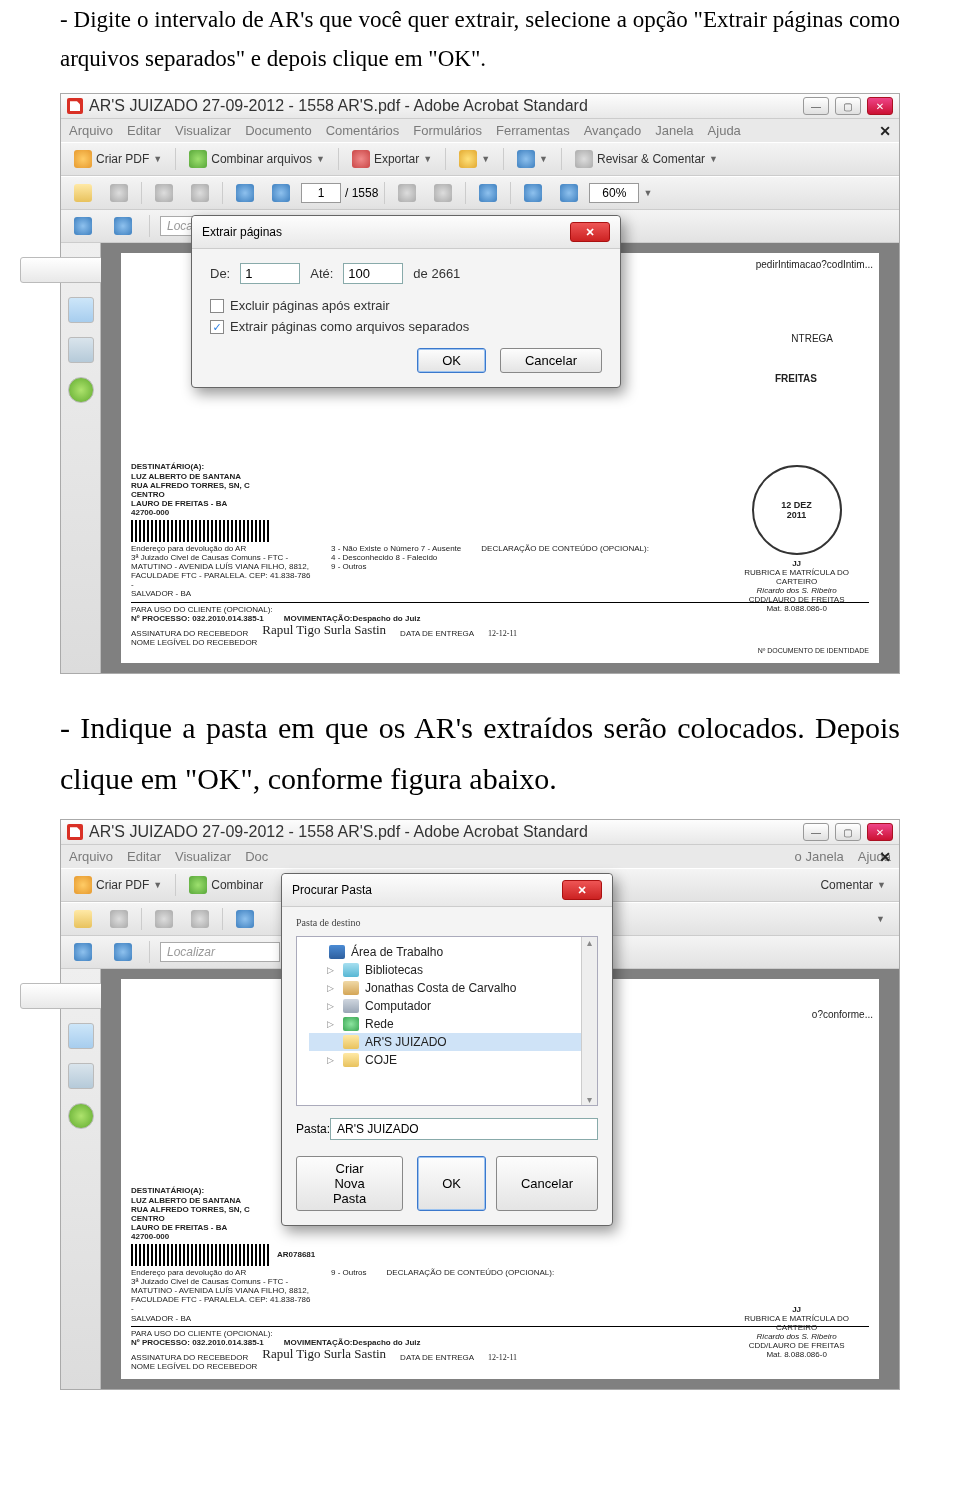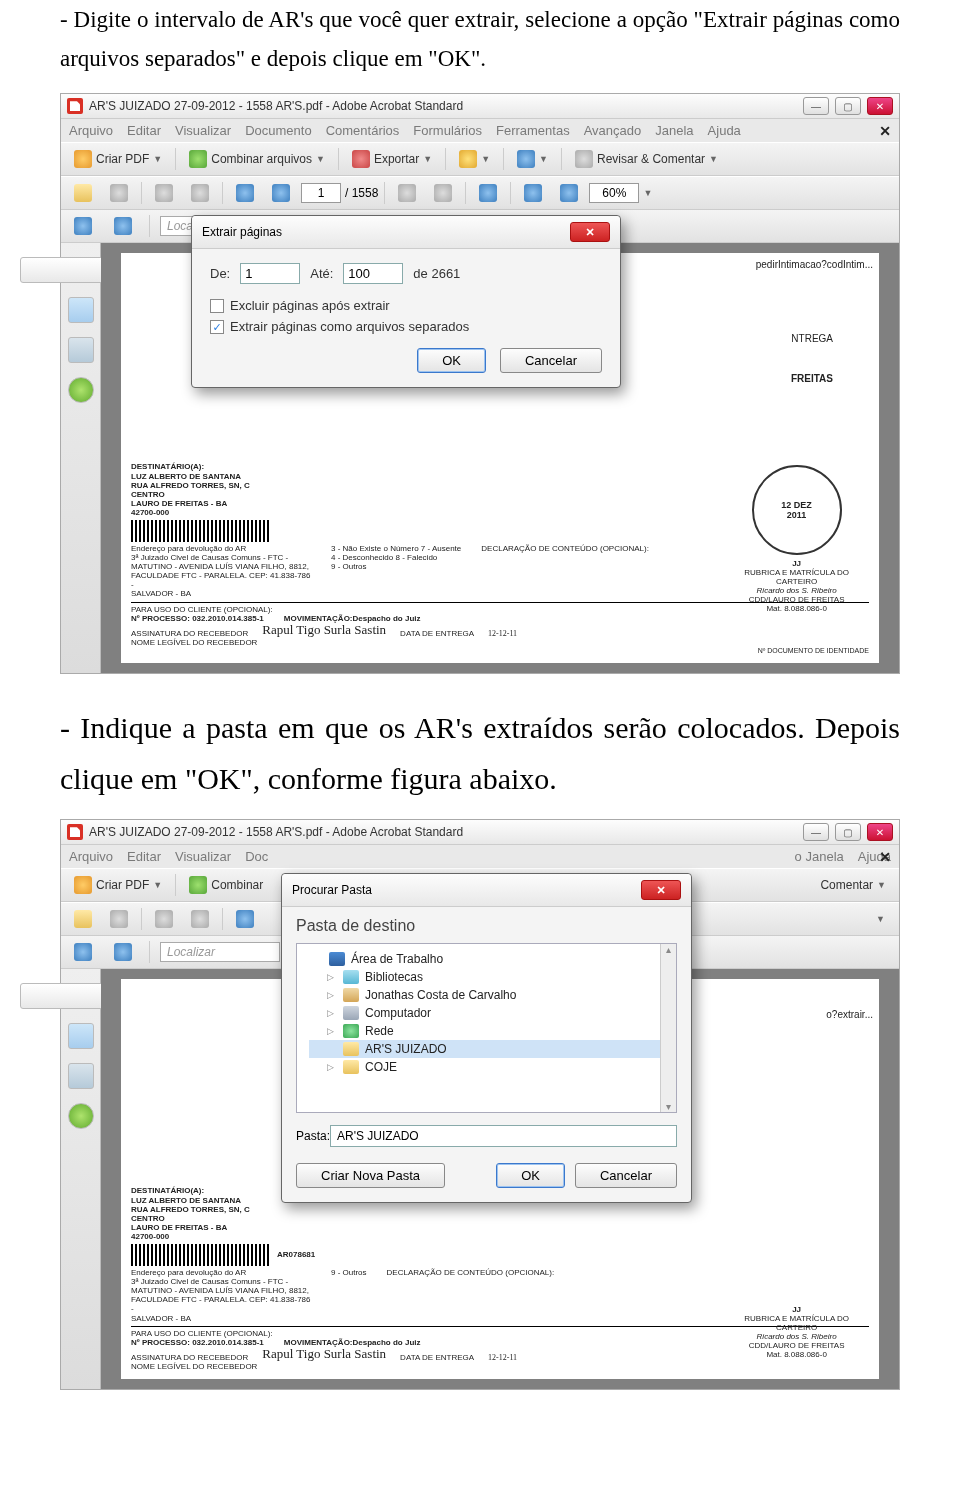--- a/index.html
+++ b/index.html
@@ -5,21 +5,21 @@
   * { box-sizing: border-box; margin: 0; padding: 0; }
   body { background: #fff; font-family: "Times New Roman", serif; width: 960px; }
   .page { padding: 0 60px; }
   .instruction { font-size: 23px; line-height: 1.7; margin-bottom: 15px; text-align: justify; }
   .instruction2 { font-size: 30px; line-height: 1.7; margin-top: 28px; margin-bottom: 15px; text-align: justify; }
   
   .acrobat-window { border: 1px solid #aaa; background: #d4d0c8; font-family: "Segoe UI", Tahoma, sans-serif; font-size: 12px; position: relative; }
   .titlebar { display: flex; align-items: center; padding: 3px 6px; background: linear-gradient(#fdfdfd, #e8e8e8); border-bottom: 1px solid #ccc; gap:6px; }
   .titlebar .pdf-icon { width:16px; height:16px; background: #d93025; border-radius: 2px; position: relative; }
   .titlebar .pdf-icon::after { content:""; position:absolute; top:3px; left:3px; width:10px; height:10px; background:#fff; clip-path: polygon(0 0, 70% 0, 100% 30%, 100% 100%, 0 100%); }
-  .titlebar-text { color:#333; font-size:12px; flex:1; }
+  .titlebar-text { color:#333; font-size:16px; flex:1; }
   .win-controls { display:flex; gap:6px; }
   .wbtn { width:26px; height:18px; border:1px solid #999; border-radius:3px; background: linear-gradient(#fff,#e0e0e0); display:flex; align-items:center; justify-content:center; font-size:10px; color:#555; }
   .wbtn.close { background: linear-gradient(#e48,#c13); color:#fff; border-color:#a12; }
   
   .menubar { display:flex; gap:14px; padding:4px 8px; background:#e9e9e9; color:#7a7a7a; font-size:13px; flex-wrap:wrap; position:relative; }
   .menubar-close { position:absolute; right:8px; top:4px; color:#222; font-weight:bold; font-size:14px;}
   
   .toolbar { display:flex; align-items:center; gap:4px; padding:4px 6px; background: linear-gradient(#f4f4f4,#e2e2e2); border-top:1px solid #fff; border-bottom:1px solid #ccc; }
   .tbtn { display:flex; align-items:center; gap:4px; padding:2px 6px; border-radius:3px; border:1px solid transparent; cursor:pointer; color:#333; }
   .ico { width:18px; height:18px; border-radius:3px; }
@@ -58,21 +58,21 @@
   .dlg-chk { display:flex; align-items:center; gap:6px; margin:6px 0; font-size:13px; }
   .chkbox { width:14px; height:14px; border:1px solid #888; background:#fff; display:inline-block; }
   .chkbox.checked::after { content:"✓"; color:#2a7de1; font-size:11px; display:block; text-align:center; line-height:12px; }
   .dlg-btns { display:flex; gap:14px; justify-content:flex-end; margin-top:14px; }
   .dlg-btn { padding:4px 24px; border:1px solid #888; border-radius:3px; background: linear-gradient(#fdfdfd,#e4e4e4); font-size:13px; cursor:pointer; }
   .dlg-btn.primary { border-color:#3b78cc; box-shadow:0 0 0 1px #9cc3f0 inset; }
   
   .content-area.small { height:420px; }
   
   .browse-body { padding:10px 14px 14px 14px; }
-  .browse-label { font-size:16px; color:#444; margin-bottom:8px; }
+  .browse-label { font-size:10px; color:#444; margin-bottom:8px;font-family:Liberation Serif, serif; }
   .tree-box { border:1px solid #aab; background:#fff; height:170px; padding:6px 12px; font-size:12px; color:#222; position:relative; overflow:hidden; }
   .tree-scroll { position:absolute; right:0; top:0; bottom:0; width:16px; background:#eee; border-left:1px solid #ccc; }
   .tree-scroll::before { content:"▴"; display:block; text-align:center; font-size:10px; color:#888; }
   .tree-scroll::after { content:"▾"; display:block; text-align:center; font-size:10px; color:#888; position:absolute; bottom:0; left:0; right:0; }
   .tree-item { display:flex; align-items:center; gap:6px; padding:2px 4px; }
   .tree-item.selected { background:#cfe3f7; }
   .tree-exp { width:10px; color:#888; font-size:9px; }
   .tico { width:16px; height:14px; border-radius:2px; }
   .tico.desk { background: linear-gradient(#4b8bd4,#2e5f9e); }
   .tico.lib { background: linear-gradient(#a7dff0,#57b7d4); }
@@ -213,21 +213,21 @@
       <div class="sidebar">
         <div class="sidebtn page"></div>
         <div class="sidebtn bookmark"></div>
         <div class="sidebtn edit"></div>
         <div class="sidebtn help"></div>
       </div>
       <div class="pdf-canvas">
         <div class="pdf-page">
           <div class="truncated-visible" style="right:6px; top:6px;">pedirIntimacao?codIntim...</div>
           <div class="truncated-visible" style="right:46px; top:80px;">NTREGA</div>
-          <div class="truncated-visible" style="right:46px; top:120px; font-weight:bold;">FREITAS</div>
+          <div class="truncated-visible" style="right:62px; top:120px; font-weight:bold;">FREITAS</div>
           <div class="pdf-doc-content" style="position:absolute; bottom:8px; left:10px; right:10px;">
             <div style="white-space:pre-line; font-weight:bold;">DESTINATÁRIO(A):
 LUZ ALBERTO DE SANTANA
 RUA ALFREDO TORRES, SN, C
 CENTRO
 LAURO DE FREITAS - BA</div>
             <div style="font-weight:bold;">42700-000</div>
             <div class="barcode"></div>
             <div style="display:flex; gap:20px;">
               <div style="white-space:pre-line; width:180px;">Endereço para devolução do AR
@@ -369,21 +369,21 @@
     </div>
     <div class="content-area small">
       <div class="sidebar">
         <div class="sidebtn page"></div>
         <div class="sidebtn bookmark"></div>
         <div class="sidebtn edit"></div>
         <div class="sidebtn help"></div>
       </div>
       <div class="pdf-canvas">
         <div class="pdf-page">
-          <div class="truncated-visible" style="right:6px; top:30px;">o?extrair...</div>
+          <div class="truncated-visible" style="right:6px; top:30px;">o?conforme...</div>
           <div class="pdf-doc-content" style="position:absolute; bottom:8px; left:10px; right:10px;">
             <div style="white-space:pre-line; font-weight:bold;">DESTINATÁRIO(A):
 LUZ ALBERTO DE SANTANA
 RUA ALFREDO TORRES, SN, C
 CENTRO
 LAURO DE FREITAS - BA</div>
             <div style="font-weight:bold;">42700-000</div>
             <div style="display:flex; align-items:center; gap:6px;">
               <div class="barcode"></div>
               <span style="font-weight:bold;">AR078681</span>
@@ -416,21 +416,21 @@
             <div style="font-weight:bold;">JJ</div>
             <div style="white-space:pre-line;">RUBRICA E MATRÍCULA DO
 CARTEIRO</div>
             <div style="font-style:italic;">Ricardo dos S. Ribeiro</div>
             <div>CDD/LAURO DE FREITAS</div>
             <div>Mat. 8.088.086-0</div>
           </div>
         </div>
       </div>
 
-      <div class="dialog" style="left:220px; top:-96px; width:411px;">
+      <div class="dialog" style="left:220px; top:-96px; width:332px;">
         <div class="dlg-title">
           <span>Procurar Pasta</span>
           <div class="dlg-close">✕</div>
         </div>
         <div class="browse-body">
           <div class="browse-label">Pasta de destino</div>
           <div class="tree-box">
             <div class="tree-scroll"></div>
             <div id="tree-container">
                 <div class="tree-item" style="padding-left: 4px;">

